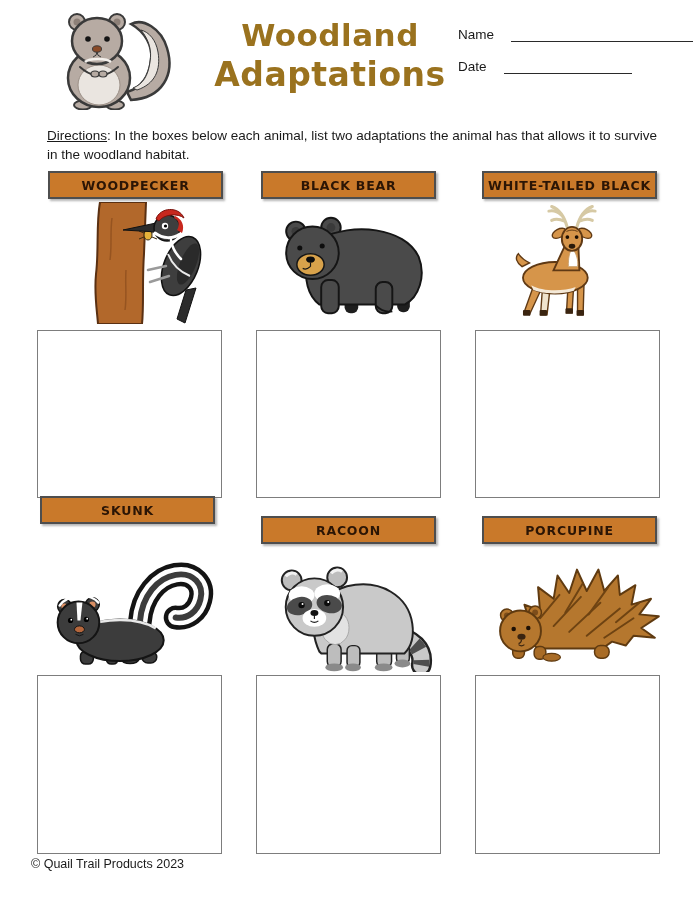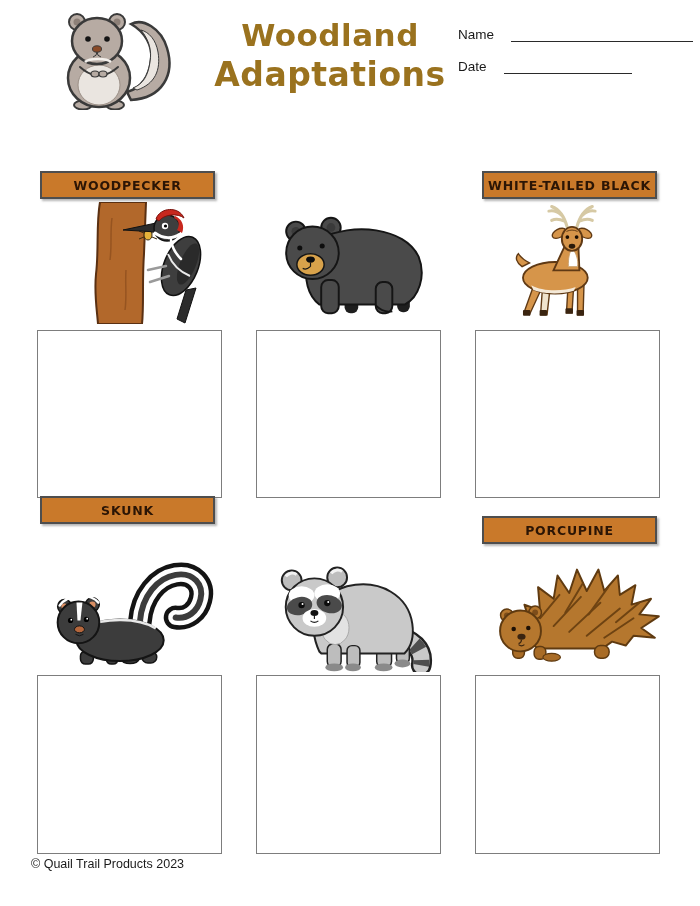--- a/index.html
+++ b/index.html
@@ -88,23 +88,27 @@
 
   <div class="field-row" style="left:458px;top:26px">
     <span>Name</span>
     <span class="blank-line" style="width:182px"></span>
   </div>
   <div class="field-row" style="left:458px;top:58px">
     <span>Date</span>
     <span class="blank-line" style="width:128px"></span>
   </div>
 
-
-  <div class="banner" style="left:40px;top:171px">
+  <p class="directions"><span class="dir-label">Directions</span><span>: In the boxes below each animal, list two adaptations the animal has that allows it to survive in the woodland habitat.</span></p>
+
+  <div class="banner" style="left:48px;top:171px">
       <span>WOODPECKER</span>
+    </div>
+  <div class="banner" style="left:261px;top:171px">
+      <span>BLACK BEAR</span>
     </div>
   <div class="banner" style="left:482px;top:171px">
       <span>WHITE-TAILED BLACK</span>
     </div>
 
   <svg class="abs" style="left:68px;top:202px" width="155" height="122" viewBox="0 0 155 122">
     <path d="M32,0 C28,22 31,48 28,72 C26,92 29,108 30,122 L74,122 C76,104 74,78 76,52 L78,0 Z" fill="#b2682b" stroke="#5a3012" stroke-width="2"></path>
     <path d="M44,16 C42,30 44,44 42,58 M58,68 C57,82 59,94 57,108" fill="none" stroke="#8a4c1c" stroke-width="1.5" opacity="0.7"></path>
     <ellipse cx="80" cy="33" rx="4" ry="5" fill="#e6b23a" stroke="#3a2a10" stroke-width="1"></ellipse>
     <circle cx="80" cy="26.5" r="2.2" fill="#3a2a10"></circle>
@@ -176,20 +180,23 @@
     <path d="M74,32 C78,30 82,30 86,32" stroke="#5f3914" stroke-width="1" fill="none"></path>
   </svg>
 
   <div class="answer-box row1-box" style="left:37px"></div>
   <div class="answer-box row1-box" style="left:256px"></div>
   <div class="answer-box row1-box" style="left:475px"></div>
 
   <div class="banner" style="left:40px;top:496px">
       <span>SKUNK</span>
     </div>
+  <div class="banner" style="left:261px;top:516px">
+      <span>RACOON</span>
+    </div>
   <div class="banner" style="left:482px;top:516px">
       <span>PORCUPINE</span>
     </div>
 
   <svg class="abs" style="left:42px;top:556px" width="180" height="114" viewBox="0 0 180 115">
     <path d="M98,66 C100,40 116,22 134,19 C152,16 163,29 159,44 C156,56 146,64 134,62" fill="none" stroke="#141414" stroke-width="24" stroke-linecap="round"></path>
     <path d="M98,66 C100,40 116,22 134,19 C152,16 163,29 159,44 C156,56 146,64 134,62" fill="none" stroke="#ffffff" stroke-width="15" stroke-linecap="round"></path>
     <path d="M98,66 C100,40 116,22 134,19 C152,16 163,29 159,44 C156,56 146,64 134,62" fill="none" stroke="#3c3c3c" stroke-width="6" stroke-linecap="round"></path>
     <rect x="38" y="96" width="13" height="13" rx="5" fill="#3c3c3c" stroke="#141414" stroke-width="1.5"></rect>
     <rect x="64" y="99" width="12" height="10" rx="5" fill="#3c3c3c" stroke="#141414" stroke-width="1.5"></rect>

